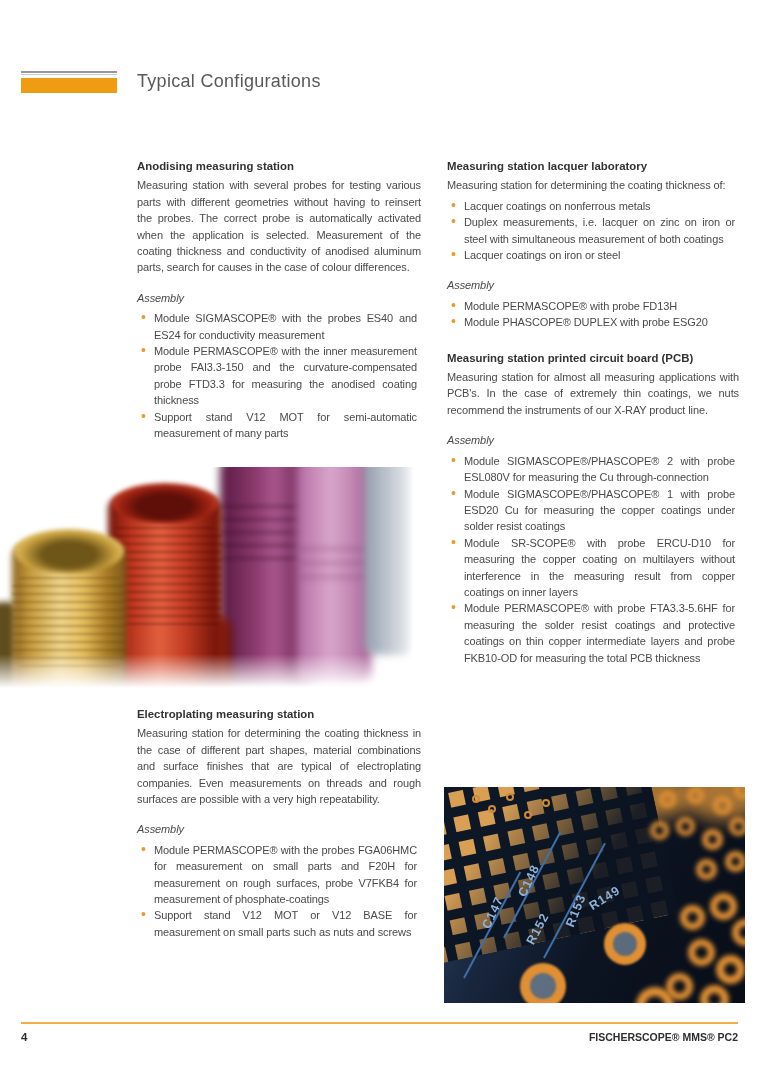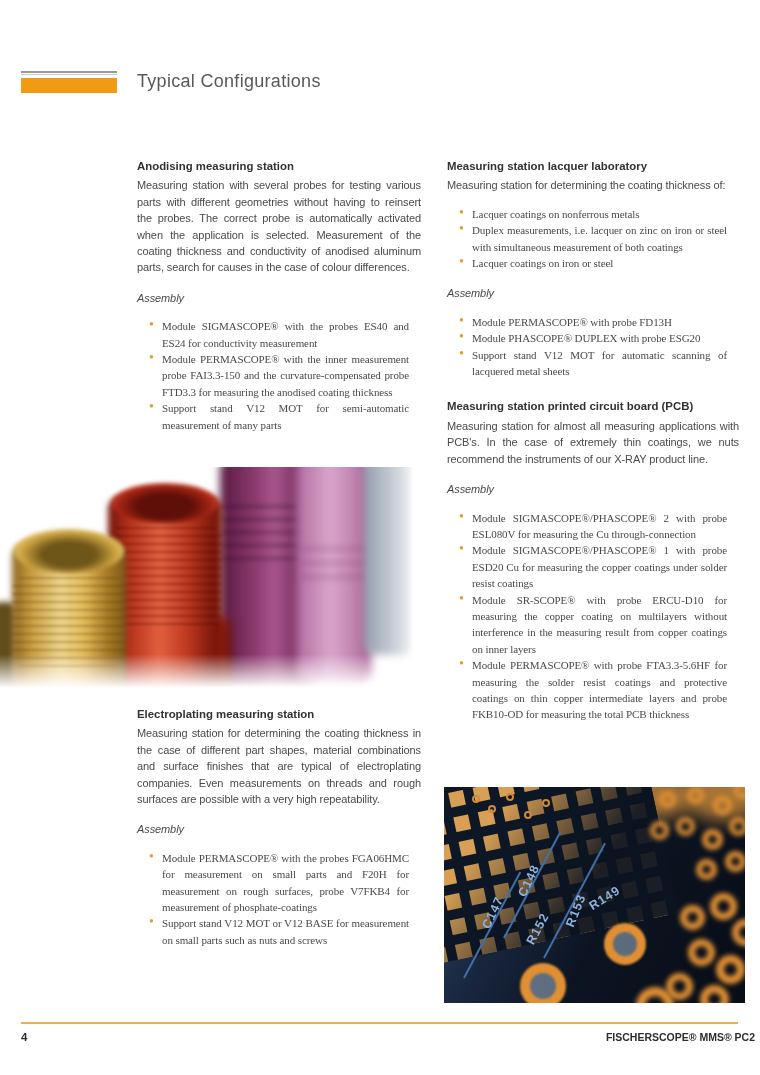--- a/index.html
+++ b/index.html
@@ -16,28 +16,28 @@
 
   
   .col{position:absolute;width:284px;font-size:11px;line-height:16.4px;letter-spacing:-.1px;}
   .col-left-1{left:137px;top:158px;}
   .col-left-2{left:137px;top:706px;}
   .col-right{left:447px;top:158px;width:292px;}
   .sec-h{font-size:11.4px;font-weight:700;color:#323234;margin:0 0 3px 0;letter-spacing:0;}
   .sec-h.gap{margin-top:19px;}
   .body-p{margin:0;text-align:justify;}
   .assembly{font-style:italic;margin:14px 0 2px 0;}
-  ul.blist{list-style:none;margin:12px;padding:0;font-family:Liberation Serif, serif;}
+  ul.blist{list-style:none;margin:4px;padding:0;}
   ul.blist li{position:relative;padding-left:13px;text-align:justify;}
   ul.blist li::before{content:"\2022";position:absolute;left:0;top:-1px;color:#EC9A2C;font-size:14px;}
 
   
   .footer-rule{position:absolute;left:21px;width:717px;top:1022px;height:2px;background:#F3AC4E;}
   .footer-page{position:absolute;left:21px;top:1031px;font-size:11.5px;font-weight:700;color:#2e2e30;}
-  .footer-product{position:absolute;right:5px;top:1031px;font-size:10.5px;font-weight:700;color:#2e2e30;}
+  .footer-product{position:absolute;right:22px;top:1031px;font-size:10.5px;font-weight:700;color:#2e2e30;}
 
   
   .photo-parts{position:absolute;left:0;top:467px;width:414px;height:221px;overflow:hidden;background:#fff;}
   .photo-parts > div{position:absolute;}
   .cyl{border-radius:12px;filter:blur(3px);}
   .cyl-yellow{left:12px;top:78px;width:114px;height:160px;
     background:linear-gradient(90deg,#8a6420 0%,#c79a3d 16%,#ecd289 42%,#e5bd5d 62%,#a47722 85%,#7a5a1d 100%);}
   .mouth-yellow{left:14px;top:62px;width:110px;height:44px;border-radius:50%;filter:blur(2px);
     background:radial-gradient(ellipse at 50% 58%,#6e5518 34%,#caa23f 60%,#e8cc7c 78%);}
   .threads-y{left:12px;top:110px;width:114px;height:90px;filter:blur(1px);opacity:.55;
@@ -145,21 +145,20 @@
     <p class="body-p">Measuring station for determining the coating thickness of:</p>
     <ul class="blist">
       <li>Lacquer coatings on nonferrous metals</li>
       <li>Duplex measurements, i.e. lacquer on zinc on iron or steel with simultaneous measurement of both coatings</li>
       <li>Lacquer coatings on iron or steel</li>
     </ul>
     <p class="assembly">Assembly</p>
     <ul class="blist">
       <li>Module PERMASCOPE® with probe FD13H</li>
       <li>Module PHASCOPE® DUPLEX with probe ESG20</li>
-      <li>Support stand V12 MOT for automatic scanning of lacquered metal sheets</li>
     </ul>
 
     <h3 class="sec-h gap">Measuring station printed circuit board (PCB)</h3>
     <p class="body-p">Measuring station for almost all measuring applications with PCB's. In the case of extremely thin coatings, we nuts recommend the instruments of our X-RAY product line.</p>
     <p class="assembly">Assembly</p>
     <ul class="blist">
       <li>Module SIGMASCOPE®/PHASCOPE® 2 with probe ESL080V for measuring the Cu through-connection</li>
       <li>Module SIGMASCOPE®/PHASCOPE® 1 with probe ESD20 Cu for measuring the copper coatings under solder resist coatings</li>
       <li>Module SR-SCOPE® with probe ERCU-D10 for measuring the copper coating on multilayers without interference in the measuring result from copper coatings on inner layers</li>
       <li>Module PERMASCOPE® with probe FTA3.3-5.6HF for measuring the solder resist coatings and protective coatings on thin copper intermediate layers and probe FKB10-OD for measuring the total PCB thickness</li>

